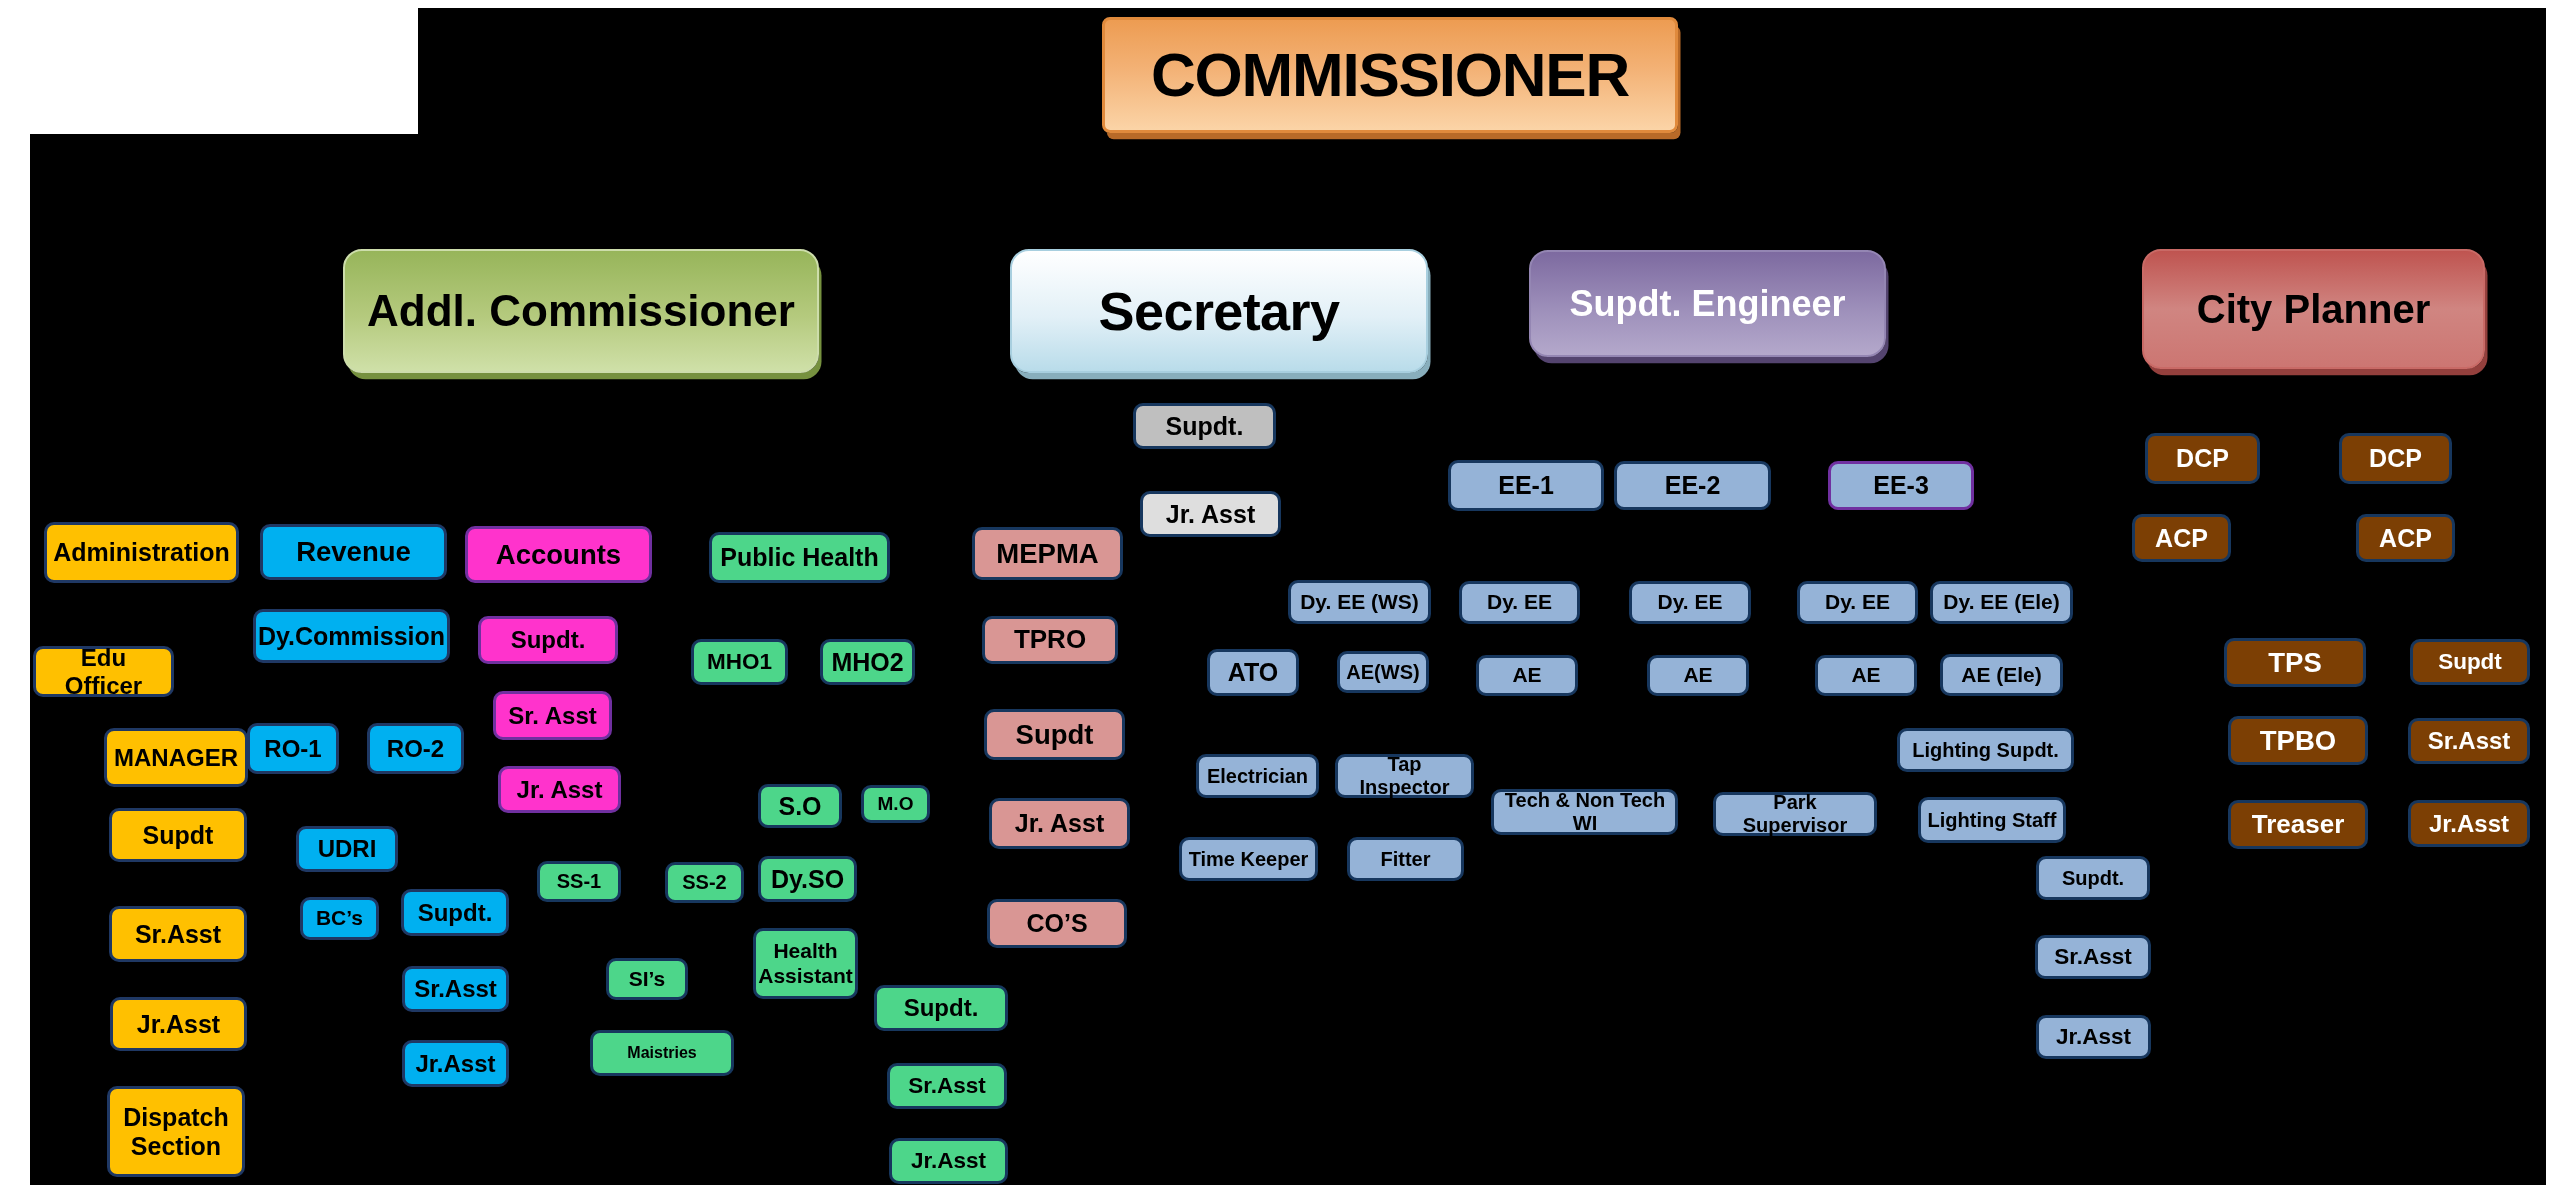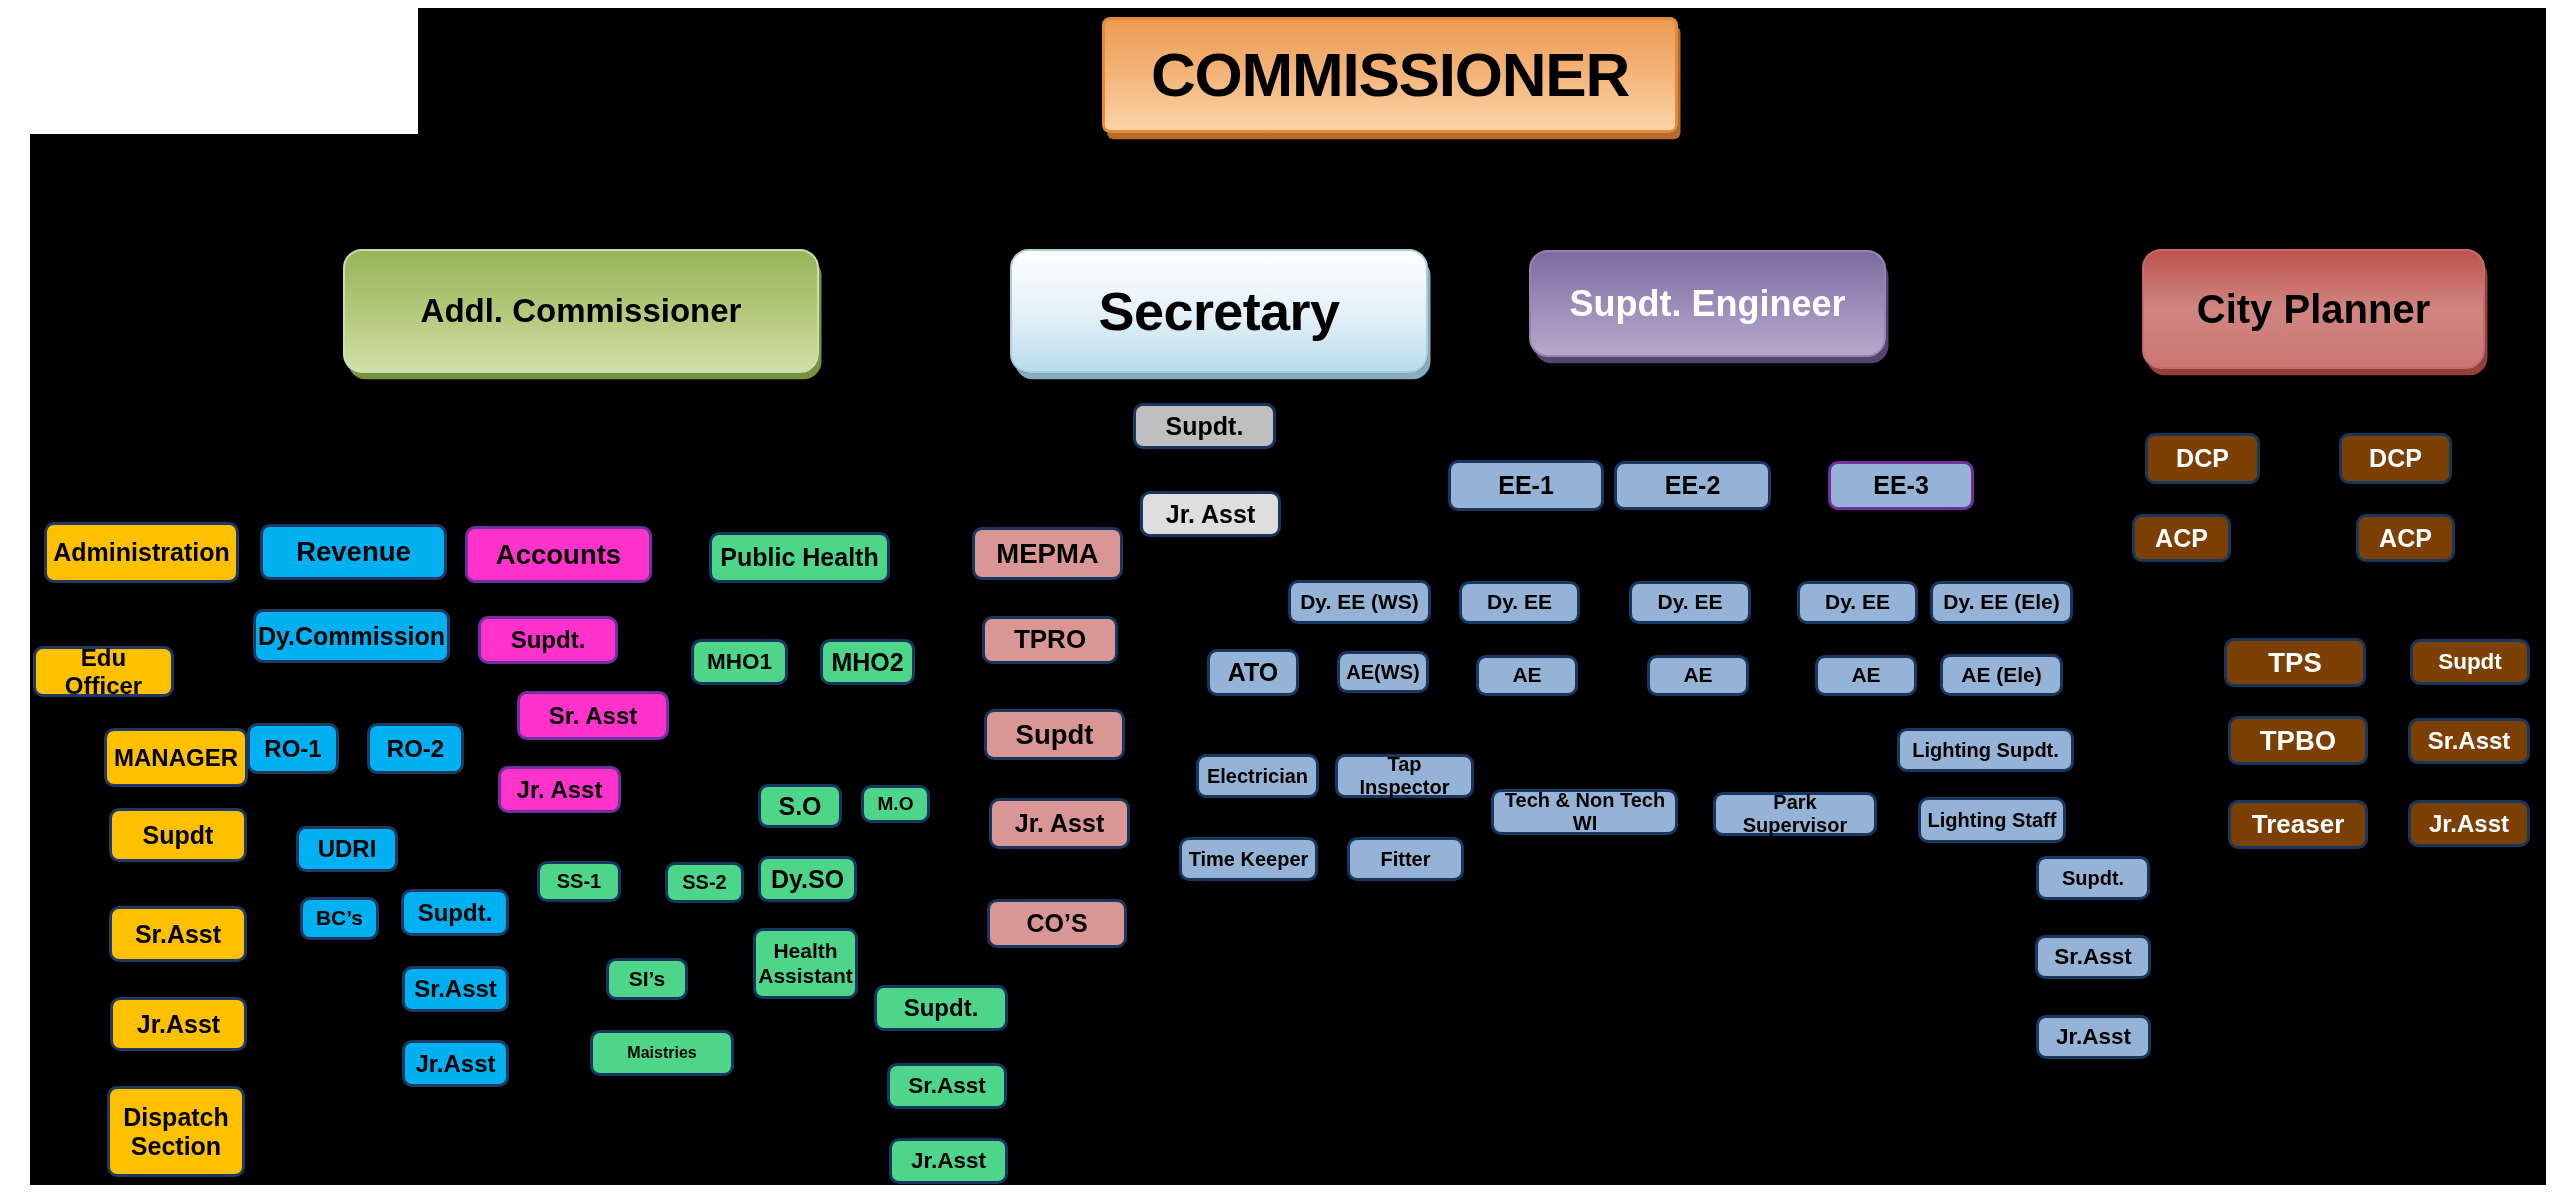--- a/index.html
+++ b/index.html
@@ -37,21 +37,21 @@
           border:2.5px solid #c96a66;border-radius:19px;box-shadow:3.7px 7.5px 0 -1.2px #94403d;}
 </style>
 </head>
 <body>
 
 <div id="page">
   <div id="chart-bg"></div>
   <div id="top-left-notch"></div>
   <div id="nodes">
       <div class="node orange" style="left: 1102px; top: 17px; width: 576px; height: 116px; font-size: 62px;">COMMISSIONER</div>
-      <div class="node greengrad" style="left: 343px; top: 249px; width: 476px; height: 124px; font-size: 33px;">Addl. Commissioner</div>
+      <div class="node greengrad" style="left: 343px; top: 249px; width: 476px; height: 124px; font-size: 44px;">Addl. Commissioner</div>
       <div class="node bluewhite" style="left: 1010px; top: 249px; width: 418px; height: 124px; font-size: 54px;">Secretary</div>
       <div class="node purple" style="left: 1529px; top: 250px; width: 357px; height: 107px; font-size: 36px;">Supdt. Engineer</div>
       <div class="node red" style="left: 2142px; top: 249px; width: 343px; height: 120px; font-size: 40px;">City Planner</div>
       <div class="node gray1" style="left: 1133px; top: 403px; width: 143px; height: 46px; font-size: 25px;">Supdt.</div>
       <div class="node gray2" style="left: 1140px; top: 491px; width: 141px; height: 46px; font-size: 25px;">Jr. Asst</div>
       <div class="node yellow" style="left: 44px; top: 522px; width: 195px; height: 61px; font-size: 25px;">Administration</div>
       <div class="node yellow" style="left: 33px; top: 646px; width: 141px; height: 51px; font-size: 24px;">Edu Officer</div>
       <div class="node yellow" style="left: 104px; top: 728px; width: 144px; height: 59px; font-size: 24px;">MANAGER</div>
       <div class="node yellow" style="left: 109px; top: 808px; width: 138px; height: 54px; font-size: 25px;">Supdt</div>
       <div class="node yellow" style="left: 109px; top: 906px; width: 138px; height: 56px; font-size: 25px;">Sr.Asst</div>
@@ -61,21 +61,21 @@
       <div class="node blue" style="left: 253px; top: 609px; width: 197px; height: 54px; font-size: 25px;">Dy.Commission</div>
       <div class="node blue" style="left: 247px; top: 723px; width: 92px; height: 51px; font-size: 24px;">RO-1</div>
       <div class="node blue" style="left: 350px; top: 723px; width: 97px; height: 51px; font-size: 24px; margin-left: 17px;">RO-2</div>
       <div class="node blue" style="left: 296px; top: 826px; width: 102px; height: 46px; font-size: 24px;">UDRI</div>
       <div class="node blue" style="left: 300px; top: 897px; width: 79px; height: 43px; font-size: 21px;">BC’s</div>
       <div class="node blue" style="left: 401px; top: 889px; width: 108px; height: 47px; font-size: 24px;">Supdt.</div>
       <div class="node blue" style="left: 402px; top: 966px; width: 107px; height: 46px; font-size: 24px;">Sr.Asst</div>
       <div class="node blue" style="left: 402px; top: 1040px; width: 107px; height: 47px; font-size: 24px;">Jr.Asst</div>
       <div class="node magenta" style="left: 465px; top: 526px; width: 187px; height: 57px; font-size: 27.5px;">Accounts</div>
       <div class="node magenta" style="left: 478px; top: 616px; width: 140px; height: 48px; font-size: 24px;">Supdt.</div>
-      <div class="node magenta" style="left: 493px; top: 691px; width: 152px; height: 49px; font-size: 24px; margin-left: 24px;">Sr. Asst</div>
+      <div class="node magenta" style="left: 493px; top: 691px; width: 119px; height: 49px; font-size: 24px;">Sr. Asst</div>
       <div class="node magenta" style="left: 498px; top: 766px; width: 123px; height: 47px; font-size: 24px;">Jr. Asst</div>
       <div class="node green" style="left: 709px; top: 532px; width: 181px; height: 51px; font-size: 25px;">Public Health</div>
       <div class="node green" style="left: 691px; top: 639px; width: 97px; height: 46px; font-size: 22.5px;">MHO1</div>
       <div class="node green" style="left: 820px; top: 639px; width: 95px; height: 46px; font-size: 25px;">MHO2</div>
       <div class="node green" style="left: 758px; top: 784px; width: 84px; height: 44px; font-size: 25px;">S.O</div>
       <div class="node green" style="left: 861px; top: 785px; width: 69px; height: 38px; font-size: 19px;">M.O</div>
       <div class="node green" style="left: 537px; top: 861px; width: 84px; height: 41px; font-size: 20px;">SS-1</div>
       <div class="node green" style="left: 665px; top: 862px; width: 79px; height: 41px; font-size: 20px;">SS-2</div>
       <div class="node green" style="left: 758px; top: 856px; width: 99px; height: 46px; font-size: 25px;">Dy.SO</div>
       <div class="node green" style="left: 606px; top: 958px; width: 82px; height: 42px; font-size: 21px;">SI’s</div>

